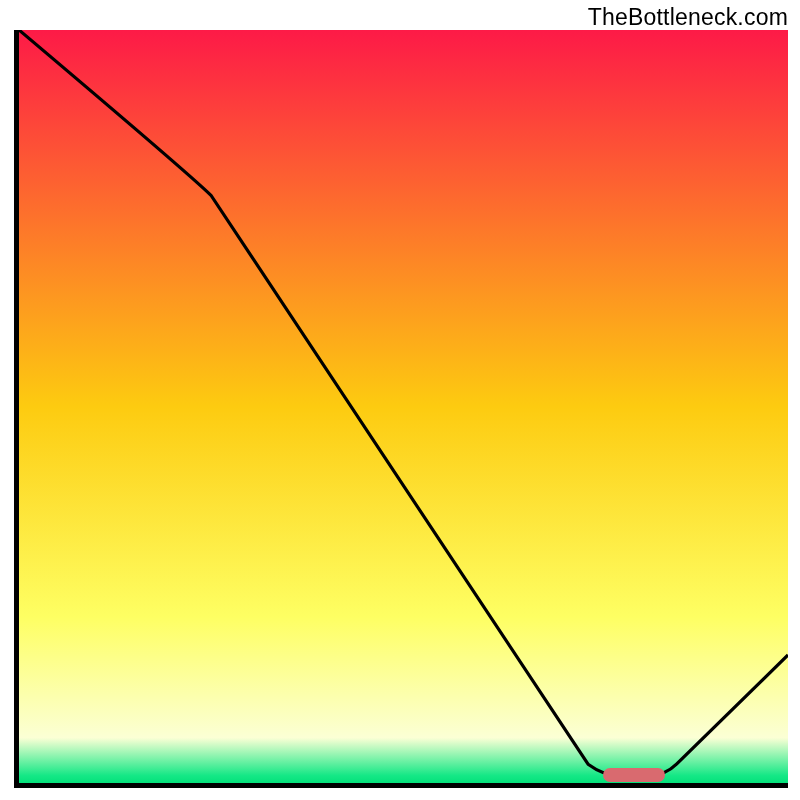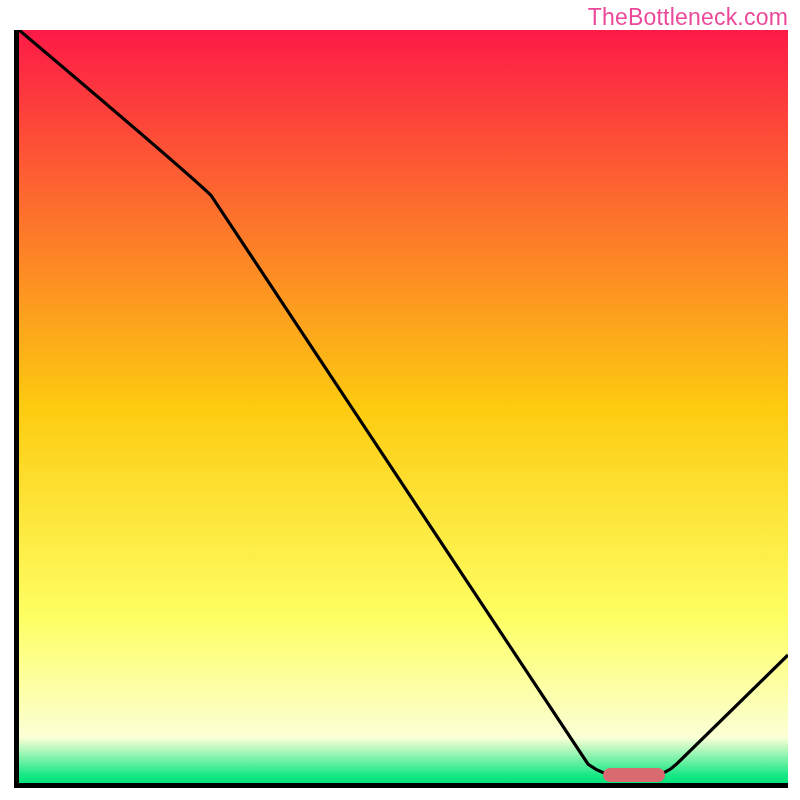--- a/index.html
+++ b/index.html
@@ -8,21 +8,21 @@
     width: 800px;
     height: 800px;
     background: #ffffff;
     font-family: Arial, Helvetica, sans-serif;
     position: relative;
   }
   .watermark {
     position: absolute;
     top: 4px;
     right: 12px;
-    color: #ec4899;
+    color: #000000;
     font-size: 23px;
     font-weight: 400;
     letter-spacing: 0.2px;
   }
   .plot-area {
     position: absolute;
     left: 14px;
     top: 30px;
     width: 774px;
     height: 758px;

